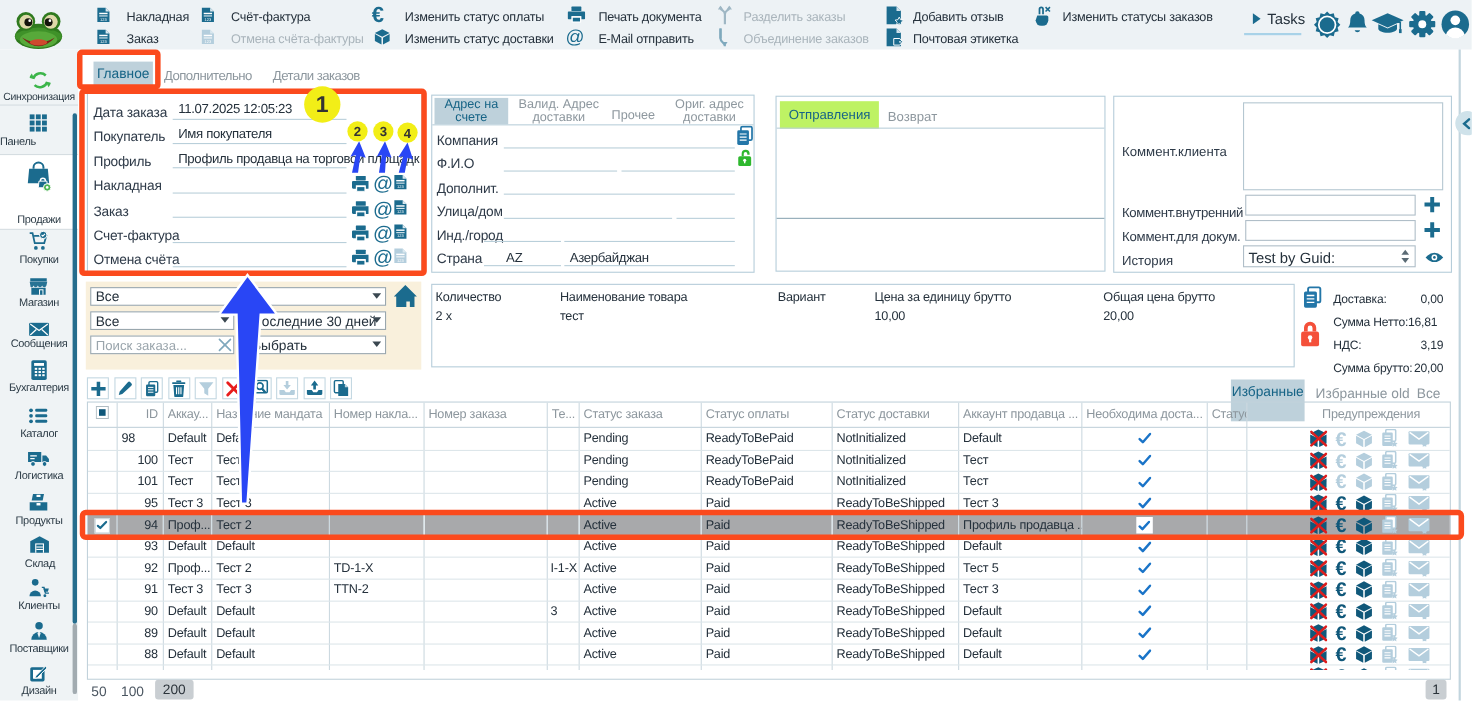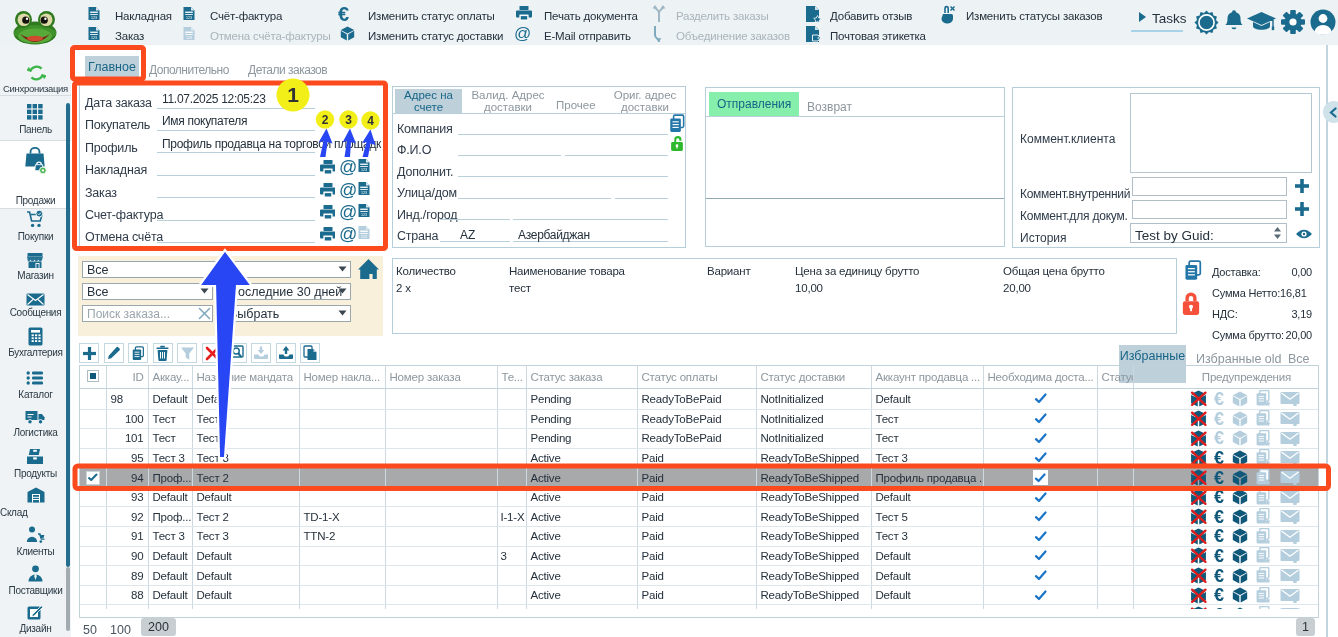--- a/index.html
+++ b/index.html
@@ -215,21 +215,21 @@
         <rect x="1.0" y="12.2" width="4.4" height="4.4" fill="#1b6b8e"></rect>
         <rect x="6.6" y="1.0" width="4.4" height="4.4" fill="#1b6b8e"></rect>
         <rect x="6.6" y="6.6" width="4.4" height="4.4" fill="#1b6b8e"></rect>
         <rect x="6.6" y="12.2" width="4.4" height="4.4" fill="#1b6b8e"></rect>
         <rect x="12.2" y="1.0" width="4.4" height="4.4" fill="#1b6b8e"></rect>
         <rect x="12.2" y="6.6" width="4.4" height="4.4" fill="#1b6b8e"></rect>
         <rect x="12.2" y="12.2" width="4.4" height="4.4" fill="#1b6b8e"></rect>
       </svg>
     </div>
 <div class="abs" style="left:0px;top:124px;">
-      <div style="width:71px;text-align:center;font-size:10px;letter-spacing:-0.3px;color:#2b3a45;white-space:nowrap">Панель</div>
+      <div style="width:71px;text-align:left;font-size:10px;letter-spacing:-0.3px;color:#2b3a45;white-space:nowrap">Панель</div>
     </div>
 <div class="abs" style="left:22px;top:145px;">
       <svg width="26" height="30" viewBox="0 0 26 30" style="">
         <path d="M8.5 8.5 V7 a4.5 4.2 0 0 1 9 0 V8.5" stroke="#1b6b8e" stroke-width="1.8" fill="none"></path>
 <path d="M4.5 8.5 h17 l1.2 13 H3.3 Z" fill="#1b6b8e"></path>
 <g transform="translate(12,16.5)">
           <path d="M2.8 3.2 V2.6 a2.2 2 0 0 1 4.4 0 V3.2" stroke="#fff" stroke-width="1.4" fill="none"></path>
 <path d="M1.4 3.2 h7.2 l0.6 6 H0.8 Z" fill="#1b6b8e" stroke="#fff" stroke-width="0.9"></path>
 <circle cx="8.9" cy="8.9" r="3.4" fill="#4db554" stroke="#fff" stroke-width="0.9"></circle>
           <circle cx="8.9" cy="8.9" r="1.2" fill="#fff"></circle>
@@ -337,21 +337,21 @@
 <div class="abs" style="left:27px;top:487px;">
       <svg width="18" height="16" viewBox="0 0 18 16" style="">
         <path d="M9 0.5 L17.5 5 V15.5 H0.5 V5 Z" fill="#1b6b8e"></path>
         <rect x="5" y="7" width="8" height="8.5" fill="#fff"></rect>
         <rect x="6" y="8" width="6" height="7.5" fill="#1b6b8e"></rect>
         <rect x="6" y="9.8" width="6" height="1" fill="#fff"></rect>
         <rect x="6" y="12" width="6" height="1" fill="#fff"></rect>
       </svg>
     </div>
 <div class="abs" style="left:0px;top:507px;">
-      <div style="width:50px;text-align:left;font-size:10px;letter-spacing:-0.3px;color:#2b3a45;white-space:nowrap">Склад</div>
+      <div style="width:50px;text-align:right;font-size:10px;letter-spacing:-0.3px;color:#2b3a45;white-space:nowrap">Склад</div>
     </div>
 <div class="abs" style="left:26px;top:526px;">
       <svg width="19" height="17" viewBox="0 0 19 17" style="">
         <g fill="#1b6b8e">
           <circle cx="6" cy="3.4" r="3"></circle>
           <path d="M0.8 16 a5.2 5.2 0 0 1 10.4 0 Z"></path>
 <path d="M12 8 h2 l1.3 5.2 h3.2" stroke="#1b6b8e" stroke-width="1.3" fill="none"></path>
           <circle cx="14.8" cy="15.6" r="1.3"></circle>
           <path d="M13.4 9 h5 l-0.9 3 h-3.3 Z"></path>
         </g>
@@ -537,21 +537,21 @@
         <g transform="scale(1.0666666666666667)">
           <path d="M3.4 6.5 V4.4 a3.4 3.4 0 0 1 6.8 0 V5.4 h-2 V4.5 a1.5 1.5 0 0 0 -3 0 V6.5 Z" fill="#2eb82e" transform="translate(1.5,0)"></path>
 <rect x="2" y="6.5" width="11" height="8.5" rx="1.4" fill="#2eb82e"></rect>
 <circle cx="7.5" cy="10" r="1.3" fill="#fff"></circle>
           <rect x="6.9" y="10" width="1.2" height="2.6" fill="#fff"></rect>
         </g>
       </svg>
     </div>
 <div class="panel" style="left:705px;top:87px;width:300px;height:160px"></div>
 <div class="abs" style="left:709px;top:92px;">
-      <div style="background:#86efac;color:#176486;font-size:12px;padding:5px 8px 6px">Отправления</div>
+      <div style="background:#bef264;color:#176486;font-size:12px;padding:5px 8px 6px">Отправления</div>
     </div>
 <div class="abs" style="left:807px;top:97px;"><span style="color:#8d979e;font-size:12px">Возврат</span></div>
 <div class="uline" style="left:706px;top:116px;width:298px"></div>
 <div class="abs" style="left:706px;top:198px;width:298px;height:1px;background:#8ea8b5"></div>
 <div class="panel" style="left:1012px;top:87px;width:308px;height:161px"></div>
 <div class="abs" style="left:1020px;top:129px;"><span style="font-size:12px;color:#2f3b49">Коммент.клиента</span></div>
 <div class="abs" style="left:1130px;top:93px;width:182px;height:80px;border:1px solid #b5c7d1;background:#fff"></div>
 <div class="abs" style="left:1020px;top:184px;"><span style="font-size:12px;color:#2f3b49;letter-spacing:-0.3px">Коммент.внутренний</span></div>
 <div class="abs" style="left:1132px;top:177px;width:155px;height:19px;border:1px solid #b0bec8;background:#fff"></div>
 <div class="abs" style="left:1294px;top:178px;">

